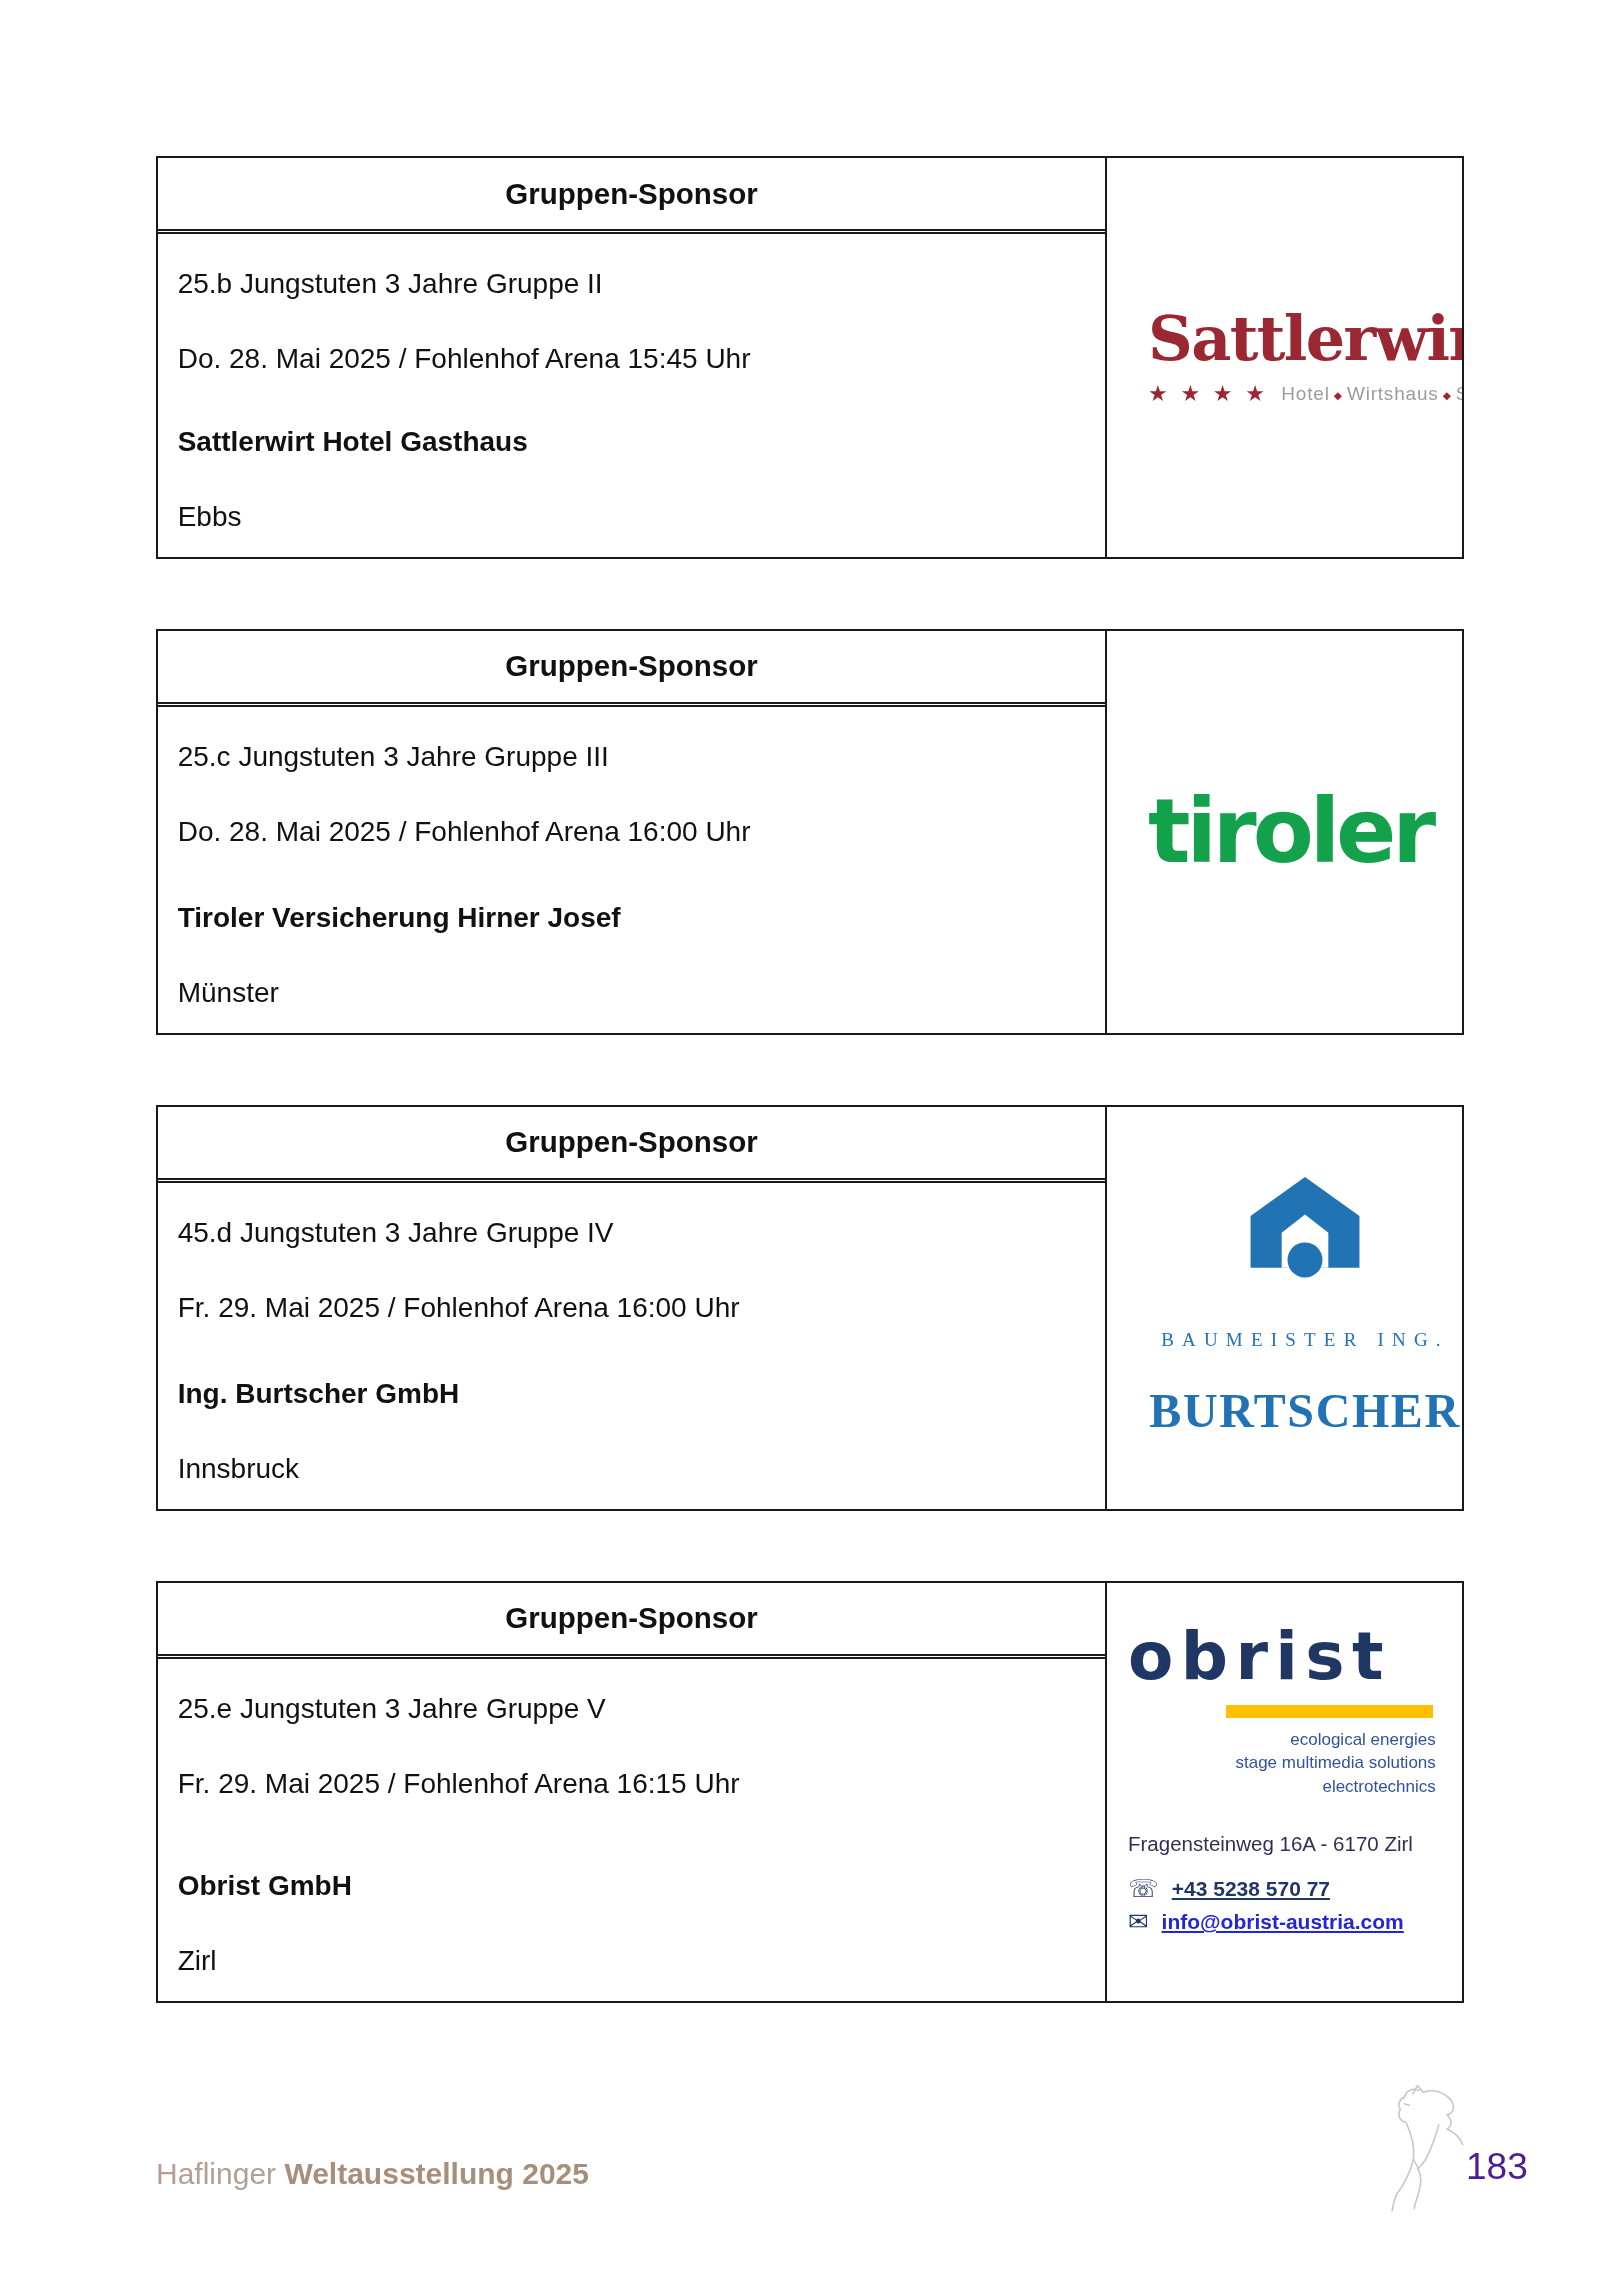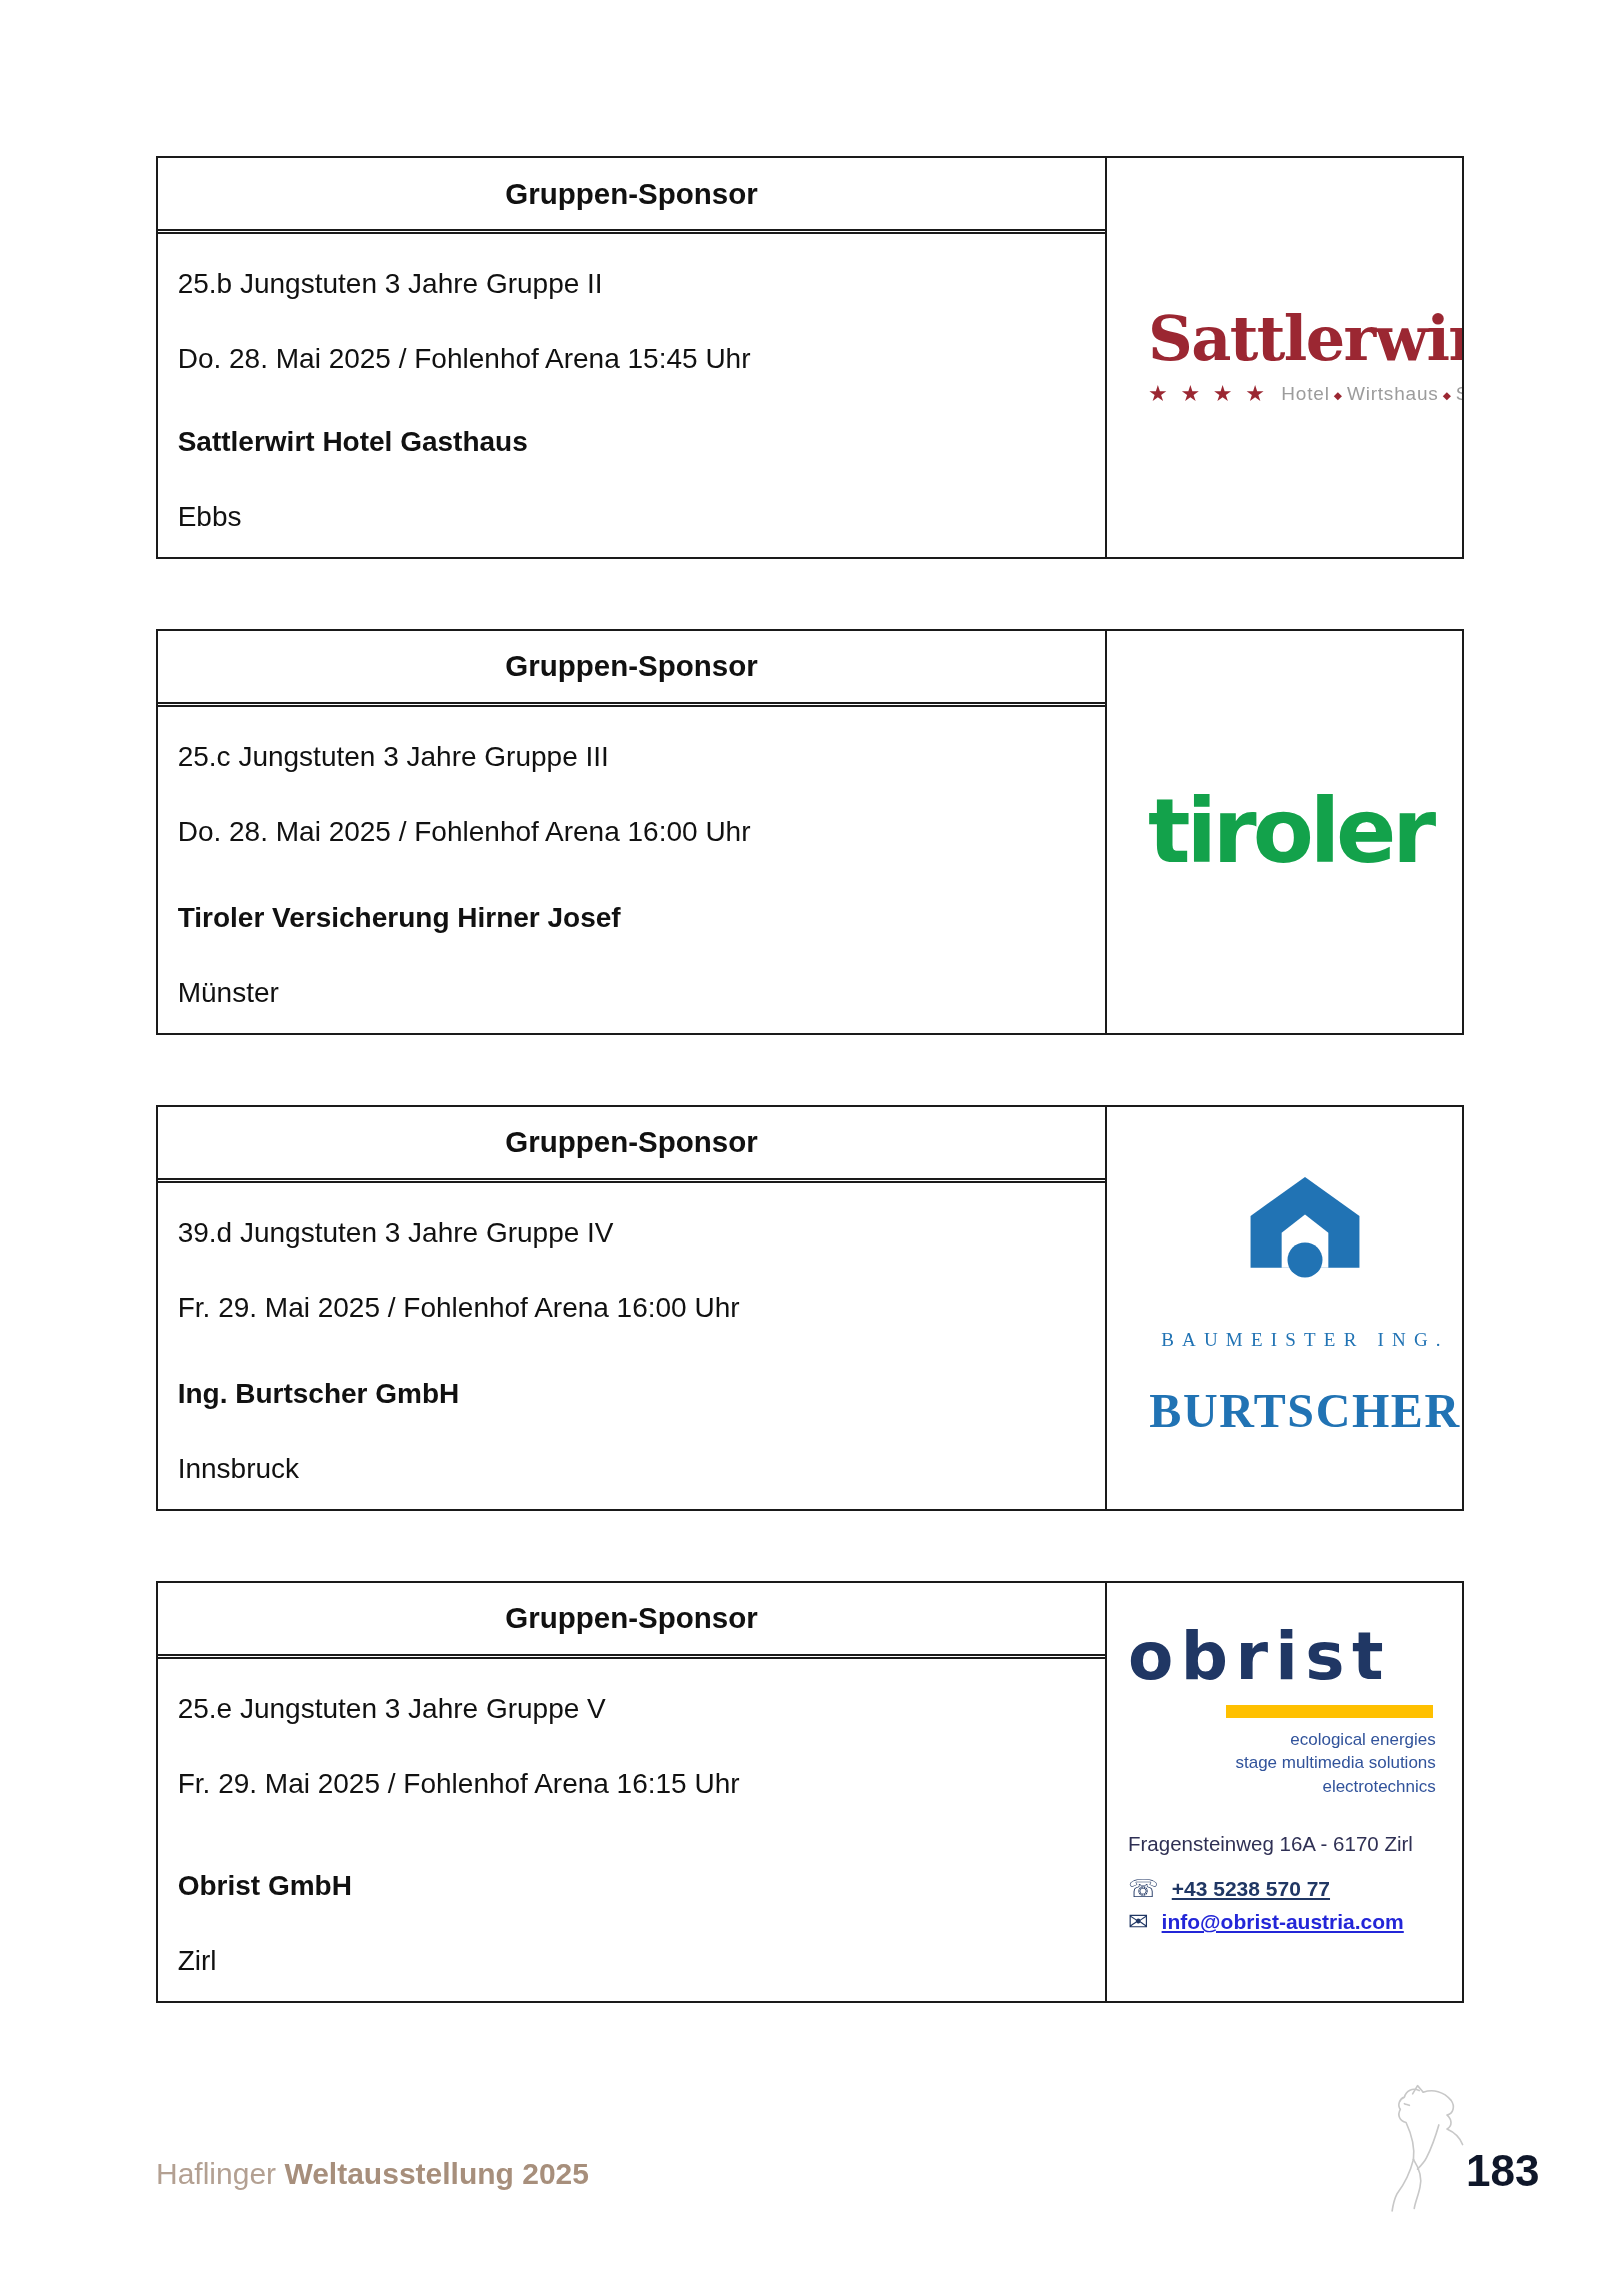--- a/index.html
+++ b/index.html
@@ -141,22 +141,22 @@
   .footer-brand {
     position:absolute; left:156px; top:2156px;
     font-size:30px; line-height:36px;
     white-space:nowrap;
   }
   .brand-regular { color:#B3A092; font-weight:normal; }
   .brand-bold    { color:#A78F7C; font-weight:bold; }
   .horse-art { position:absolute; left:1388px; top:2084px; }
   .page-number {
     position:absolute; left:1466px; top:2146px;
-    font-size:44px; font-weight:bold;
-    color:#0f172a;
+    font-size:37px; font-weight:normal;
+    color:#4c1d95;
   }
 </style>
 </head>
 <body>
 
 <div class="page">
   <div class="content">
 
     <div class="sponsor-table t1">
       <div class="cell-left">
@@ -197,21 +197,21 @@
         <div class="tiroler-wordmark">tiroler</div>
       </div>
     </div>
 
     <div class="sponsor-table t3">
       <div class="cell-left">
         <div class="cell-header">
           <span>Gruppen-Sponsor</span>
         </div>
         <div class="cell-body">
-          <p class="group-line">39.d Jungstuten 3 Jahre Gruppe IV</p>
+          <p class="group-line">45.d Jungstuten 3 Jahre Gruppe IV</p>
           <p class="schedule-line">Fr. 29. Mai 2025 / Fohlenhof Arena 16:00 Uhr</p>
           <div class="flex-spacer"></div>
           <p class="sponsor-line">Ing. Burtscher GmbH</p>
           <p class="city-line">Innsbruck</p>
         </div>
       </div>
       <div class="cell-logo">
         <div class="bm-block">
           <svg class="bm-house" width="130" height="105" viewBox="0 0 100 81">
             <polygon points="50,0 92,30 92,70 8,70 8,30" fill="#2173B4"></polygon>

